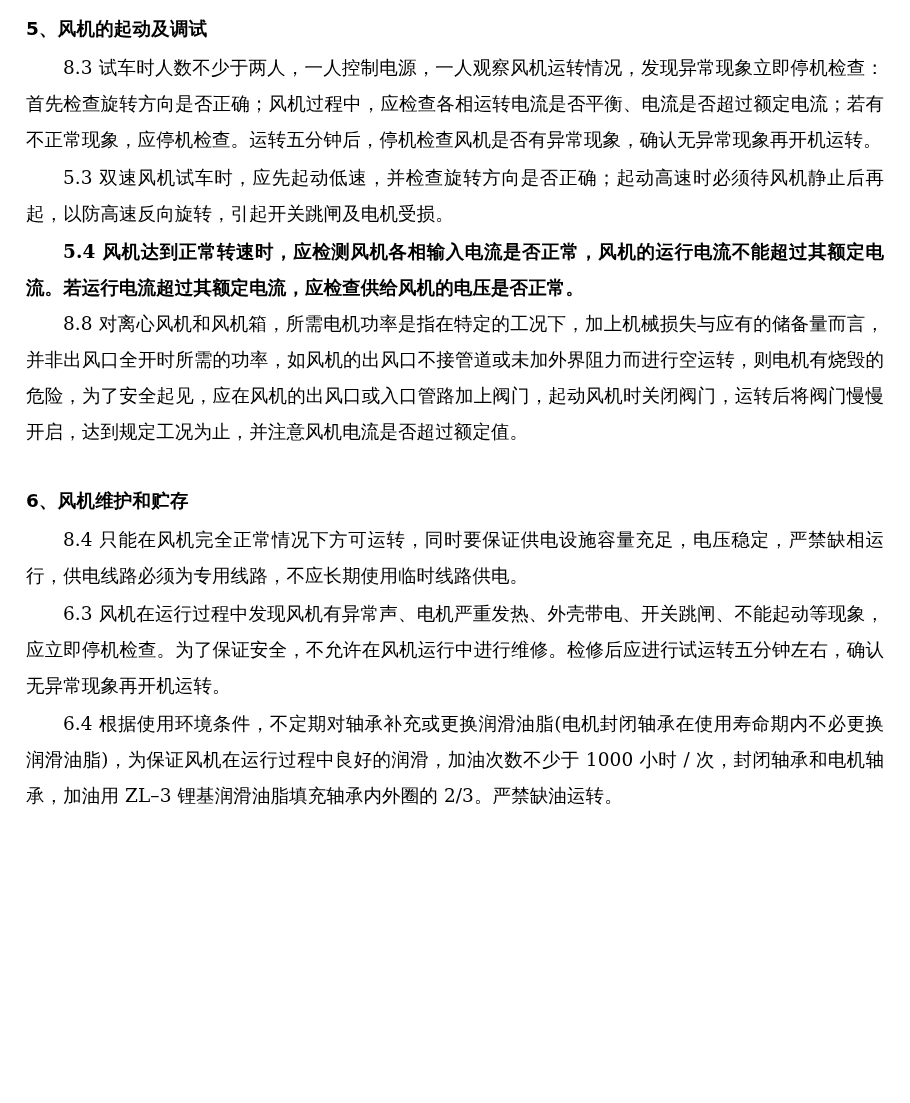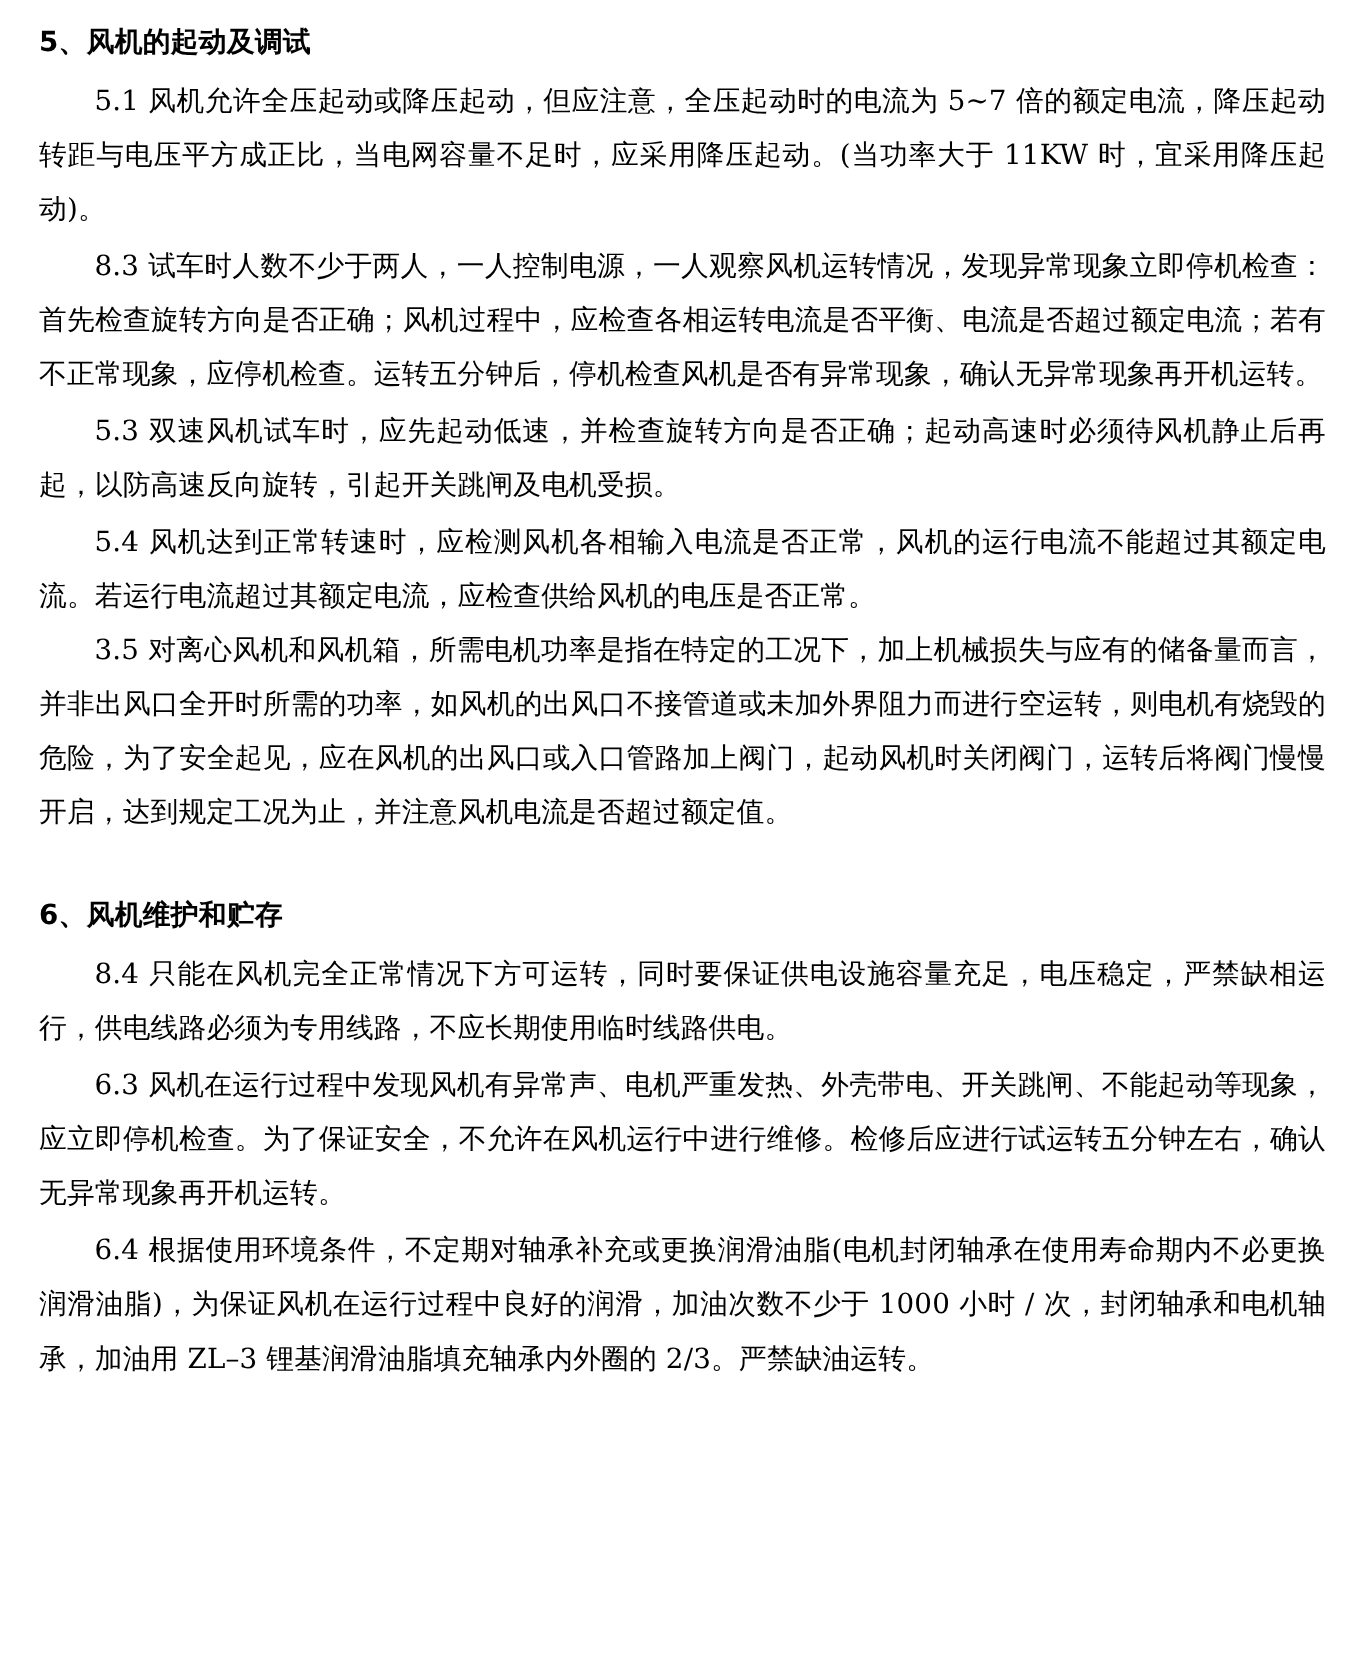--- a/index.html
+++ b/index.html
@@ -35,37 +35,37 @@
     font-size: 18.5px;
     line-height: 1.95;
     margin: 0 0 2px 0;
     text-align: justify;
     text-justify: inter-ideograph;
     text-indent: 2em;
     letter-spacing: 0.1px;
   }
   .para.tight {
     margin-bottom: 0;
+    font-weight: bold;
   }
   .spacer-lg {
     height: 18px;
   }
 </style>
 </head>
 <body>
 
 <div class="page">
 
   <h2 class="section-heading">5、风机的起动及调试</h2>
 
-  <p class="para">5.1  风机允许全压起动或降压起动，但应注意，全压起动时的电流为 5~7 倍的额定电流，降压起动转距与电压平方成正比，当电网容量不足时，应采用降压起动。(当功率大于 11KW 时，宜采用降压起动)。</p>
   <p class="para">8.3  试车时人数不少于两人，一人控制电源，一人观察风机运转情况，发现异常现象立即停机检查：首先检查旋转方向是否正确；风机过程中，应检查各相运转电流是否平衡、电流是否超过额定电流；若有不正常现象，应停机检查。运转五分钟后，停机检查风机是否有异常现象，确认无异常现象再开机运转。</p>
   <p class="para">5.3  双速风机试车时，应先起动低速，并检查旋转方向是否正确；起动高速时必须待风机静止后再起，以防高速反向旋转，引起开关跳闸及电机受损。</p>
   <p class="para tight">5.4  风机达到正常转速时，应检测风机各相输入电流是否正常，风机的运行电流不能超过其额定电流。若运行电流超过其额定电流，应检查供给风机的电压是否正常。</p>
-  <p class="para">3.5  对离心风机和风机箱，所需电机功率是指在特定的工况下，加上机械损失与应有的储备量而言，并非出风口全开时所需的功率，如风机的出风口不接管道或未加外界阻力而进行空运转，则电机有烧毁的危险，为了安全起见，应在风机的出风口或入口管路加上阀门，起动风机时关闭阀门，运转后将阀门慢慢开启，达到规定工况为止，并注意风机电流是否超过额定值。</p>
+  <p class="para">8.8  对离心风机和风机箱，所需电机功率是指在特定的工况下，加上机械损失与应有的储备量而言，并非出风口全开时所需的功率，如风机的出风口不接管道或未加外界阻力而进行空运转，则电机有烧毁的危险，为了安全起见，应在风机的出风口或入口管路加上阀门，起动风机时关闭阀门，运转后将阀门慢慢开启，达到规定工况为止，并注意风机电流是否超过额定值。</p>
 
   <div class="spacer-lg"></div>
 
   <h2 class="section-heading second">6、风机维护和贮存</h2>
 
   <p class="para">8.4  只能在风机完全正常情况下方可运转，同时要保证供电设施容量充足，电压稳定，严禁缺相运行，供电线路必须为专用线路，不应长期使用临时线路供电。</p>
   <p class="para">6.3  风机在运行过程中发现风机有异常声、电机严重发热、外壳带电、开关跳闸、不能起动等现象，应立即停机检查。为了保证安全，不允许在风机运行中进行维修。检修后应进行试运转五分钟左右，确认无异常现象再开机运转。</p>
   <p class="para">6.4  根据使用环境条件，不定期对轴承补充或更换润滑油脂(电机封闭轴承在使用寿命期内不必更换润滑油脂)，为保证风机在运行过程中良好的润滑，加油次数不少于 1000 小时 / 次，封闭轴承和电机轴承，加油用 ZL–3 锂基润滑油脂填充轴承内外圈的 2/3。严禁缺油运转。</p>
 
 </div>

